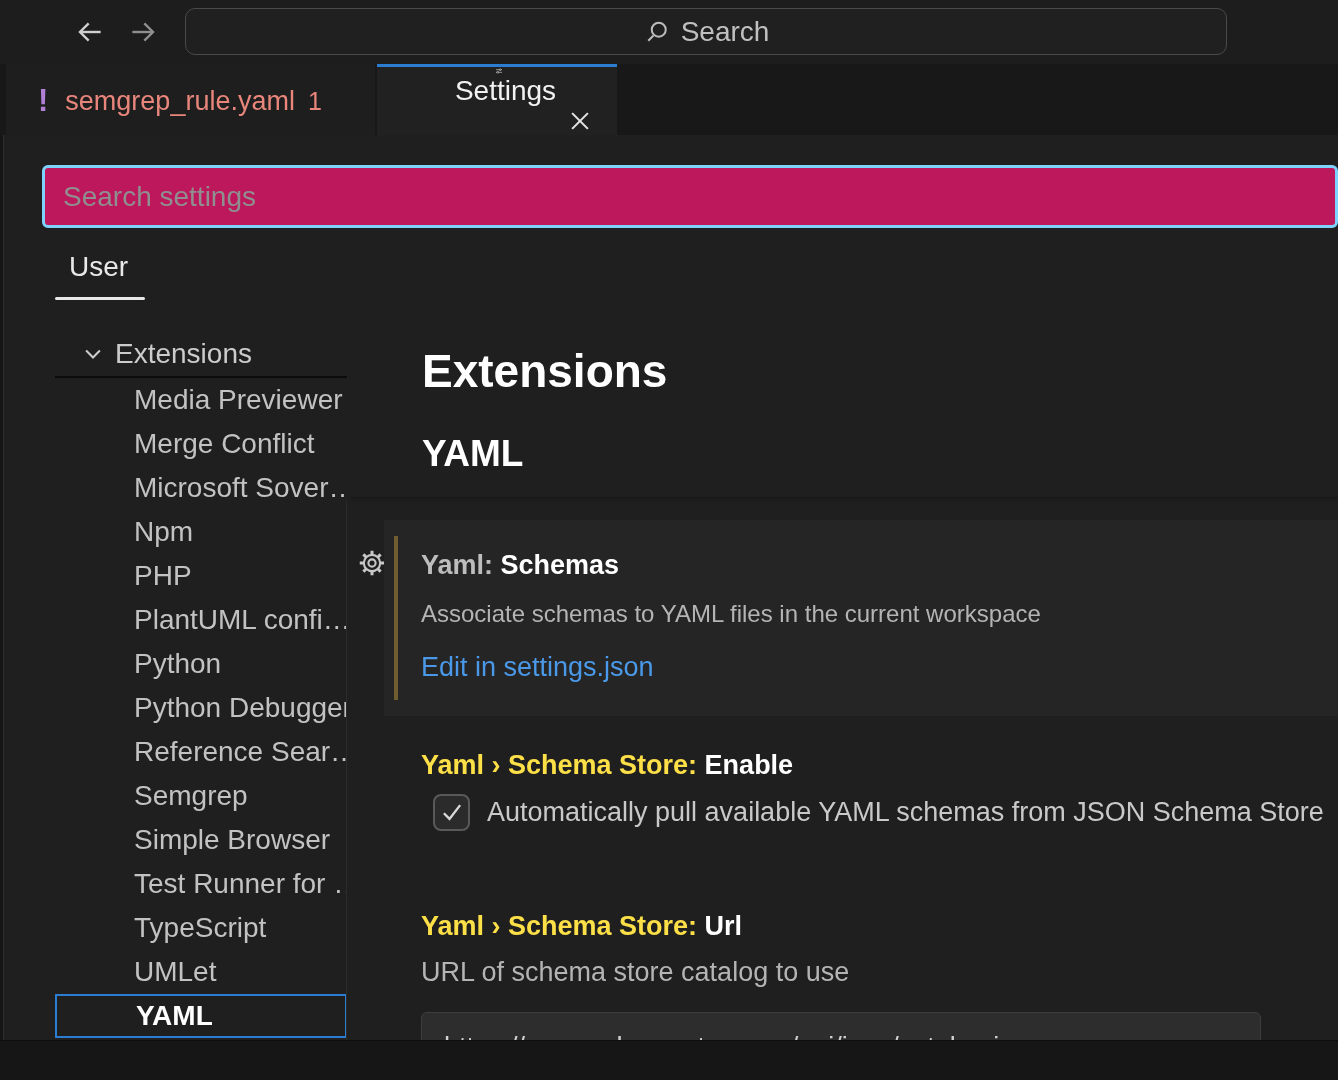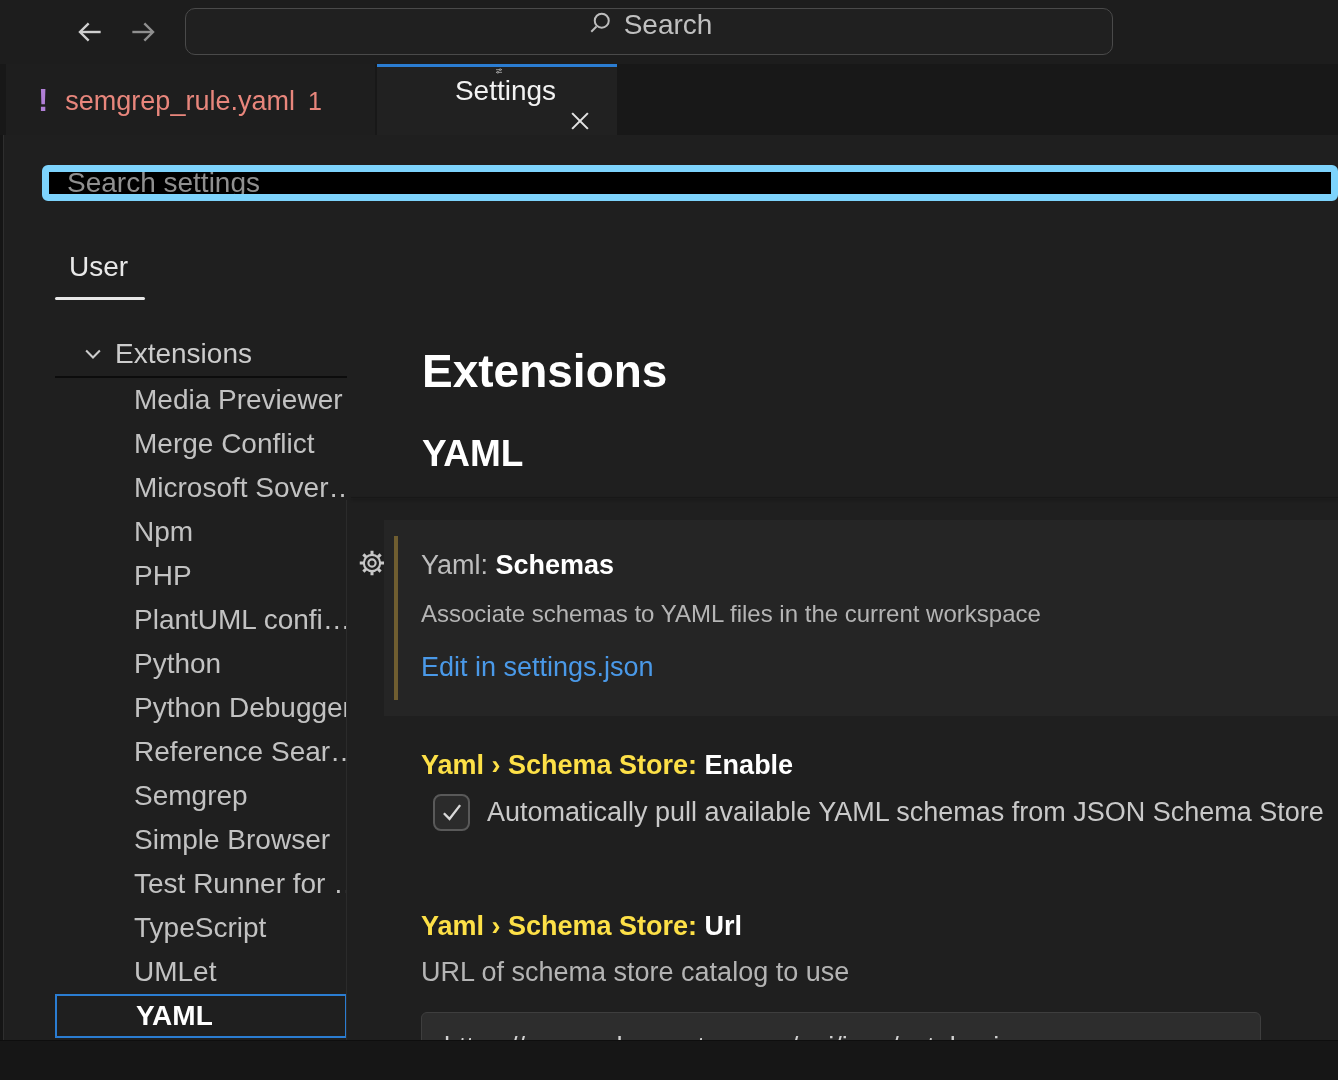--- a/index.html
+++ b/index.html
@@ -5,42 +5,42 @@
   * { margin:0; padding:0; box-sizing:border-box; }
   html,body { width:1338px; height:1080px; background:#151515; overflow:hidden;
     font-family:"Liberation Sans", sans-serif; }
   #app { position:relative; width:1338px; height:1080px; background:#151515; }
 
   
   .titlebar { position:absolute; left:0; top:0; width:1338px; height:64px; background:#1d1d1d; }
   .nav-arrow { position:absolute; top:16px; width:32px; height:32px; cursor:pointer; }
   .nav-back { left:74px; }
   .nav-forward { left:127px; }
-  .command-center { position:absolute; left:185px; top:8px; width:928px; height:47px;
+  .command-center { position:absolute; left:185px; top:8px; width:1042px; height:47px;
     background:#202020; border:1px solid #4a4a4a; border-radius:10px;
-    display:flex; justify-content:center; gap:10px; cursor:pointer; }
+    display:flex; align-items:center; justify-content:center; gap:10px; cursor:pointer; }
   .command-center .cc-label { color:#c0c0c0; font-size:28px; }
 
   
   .tabbar { position:absolute; left:0; top:64px; width:1338px; height:71px; background:#181818; }
   .tab { position:absolute; top:0; height:71px; display:flex; align-items:center; cursor:pointer; }
   .tab-inactive { left:6px; width:369px; background:#1e1e1e; border-top:3px solid transparent; padding-left:32px; }
   .tab-active { left:377px; width:240px; background:#212121; border-top:3px solid #2b7dd2; padding:0 22px 0 26px;flex-direction:column; }
   .warn-glyph { color:#b07fd6; font-size:31px; font-weight:700; margin-right:17px; }
   .tab-inactive .tab-label { color:#e8867c; font-size:27px; }
   .tab-badge { color:#e8867c; font-size:25px; margin-left:13px; }
   .tab-active .tab-label { color:#f2f2f2; font-size:28px; margin-left:13px; }
   .tab-close { margin-left:auto; width:30px; height:30px; display:flex; align-items:center; justify-content:center; cursor:pointer; }
 
   
   .editor { position:absolute; left:3px; top:135px; width:1335px; height:905px;
     background:#1f1f1f; border-left:1px solid #2e2e2e; overflow:hidden; }
 
-  .settings-search { position:absolute; left:38px; top:30px; width:calc(100% - 38px); height:36px;
-    background:#000000; border:7px solid #7dd3fc; border-radius:6px; outline:none;
+  .settings-search { position:absolute; left:38px; top:30px; width:calc(100% - 38px); height:63px;
+    background:#be185d; border:3px solid #7dd3fc; border-radius:6px; outline:none;
     color:#cccccc; font-size:28px; padding:0 18px; font-family:"Liberation Sans", sans-serif; }
   .settings-search::placeholder { color:#8f8f8f; }
 
   .scope-tab { position:absolute; left:65px; top:116px; color:#e8e8e8; font-size:28px; cursor:pointer; }
   .scope-underline { position:absolute; left:51px; top:162px; width:90px; height:3px; background:#e7e7e7; border-radius:2px; }
 
   
   .toc { position:absolute; left:51px; top:197px; width:292px; }
   .toc-header { height:46px; display:flex; align-items:center; gap:11px; padding-left:27px;
     border-bottom:2px solid #0c0c0c; cursor:pointer; }
@@ -56,21 +56,21 @@
   .page-subtitle { position:absolute; left:418px; top:300px; color:#ffffff; font-size:37px; font-weight:700; line-height:1; }
   .content-divider { position:absolute; left:347px; right:0; top:362px; height:1px; background:#181818;
     box-shadow:0 2px 3px rgba(0,0,0,0.35); }
 
   
   .gear-gutter { position:absolute; left:354px; top:414px; width:28px; height:28px; cursor:pointer; }
 
   .setting-panel { position:absolute; left:380px; right:0; top:385px; height:196px; background:#252525; }
   .modified-bar { position:absolute; left:10px; top:16px; bottom:16px; width:4px; background:#6f5d30; }
   .setting-title { position:absolute; left:37px; font-size:27px; white-space:nowrap; }
-  .setting-title .cat { color:#bdbdbd; font-weight:400; }
+  .setting-title .cat { color:#bdbdbd; font-weight:700; }
   .setting-title .name { color:#ffffff; font-weight:700; }
   .panel-title { top:30px; }
   .panel-desc { position:absolute; left:37px; top:80px; color:#b4b4b4; font-size:24px; white-space:nowrap; }
   .panel-link { position:absolute; left:37px; top:132px; color:#4a99e8; font-size:27px; cursor:pointer; white-space:nowrap; }
 
   .abs-title { position:absolute; left:417px; font-size:27px; white-space:nowrap; }
   .abs-title .cat { color:#fde047; font-weight:600; }
   .abs-title .name { color:#ffffff; font-weight:700; }
   .enable-title { top:615px; }
   .checkbox-row { position:absolute; left:429px; top:655px; height:44px; display:flex; align-items:center; gap:17px; }

